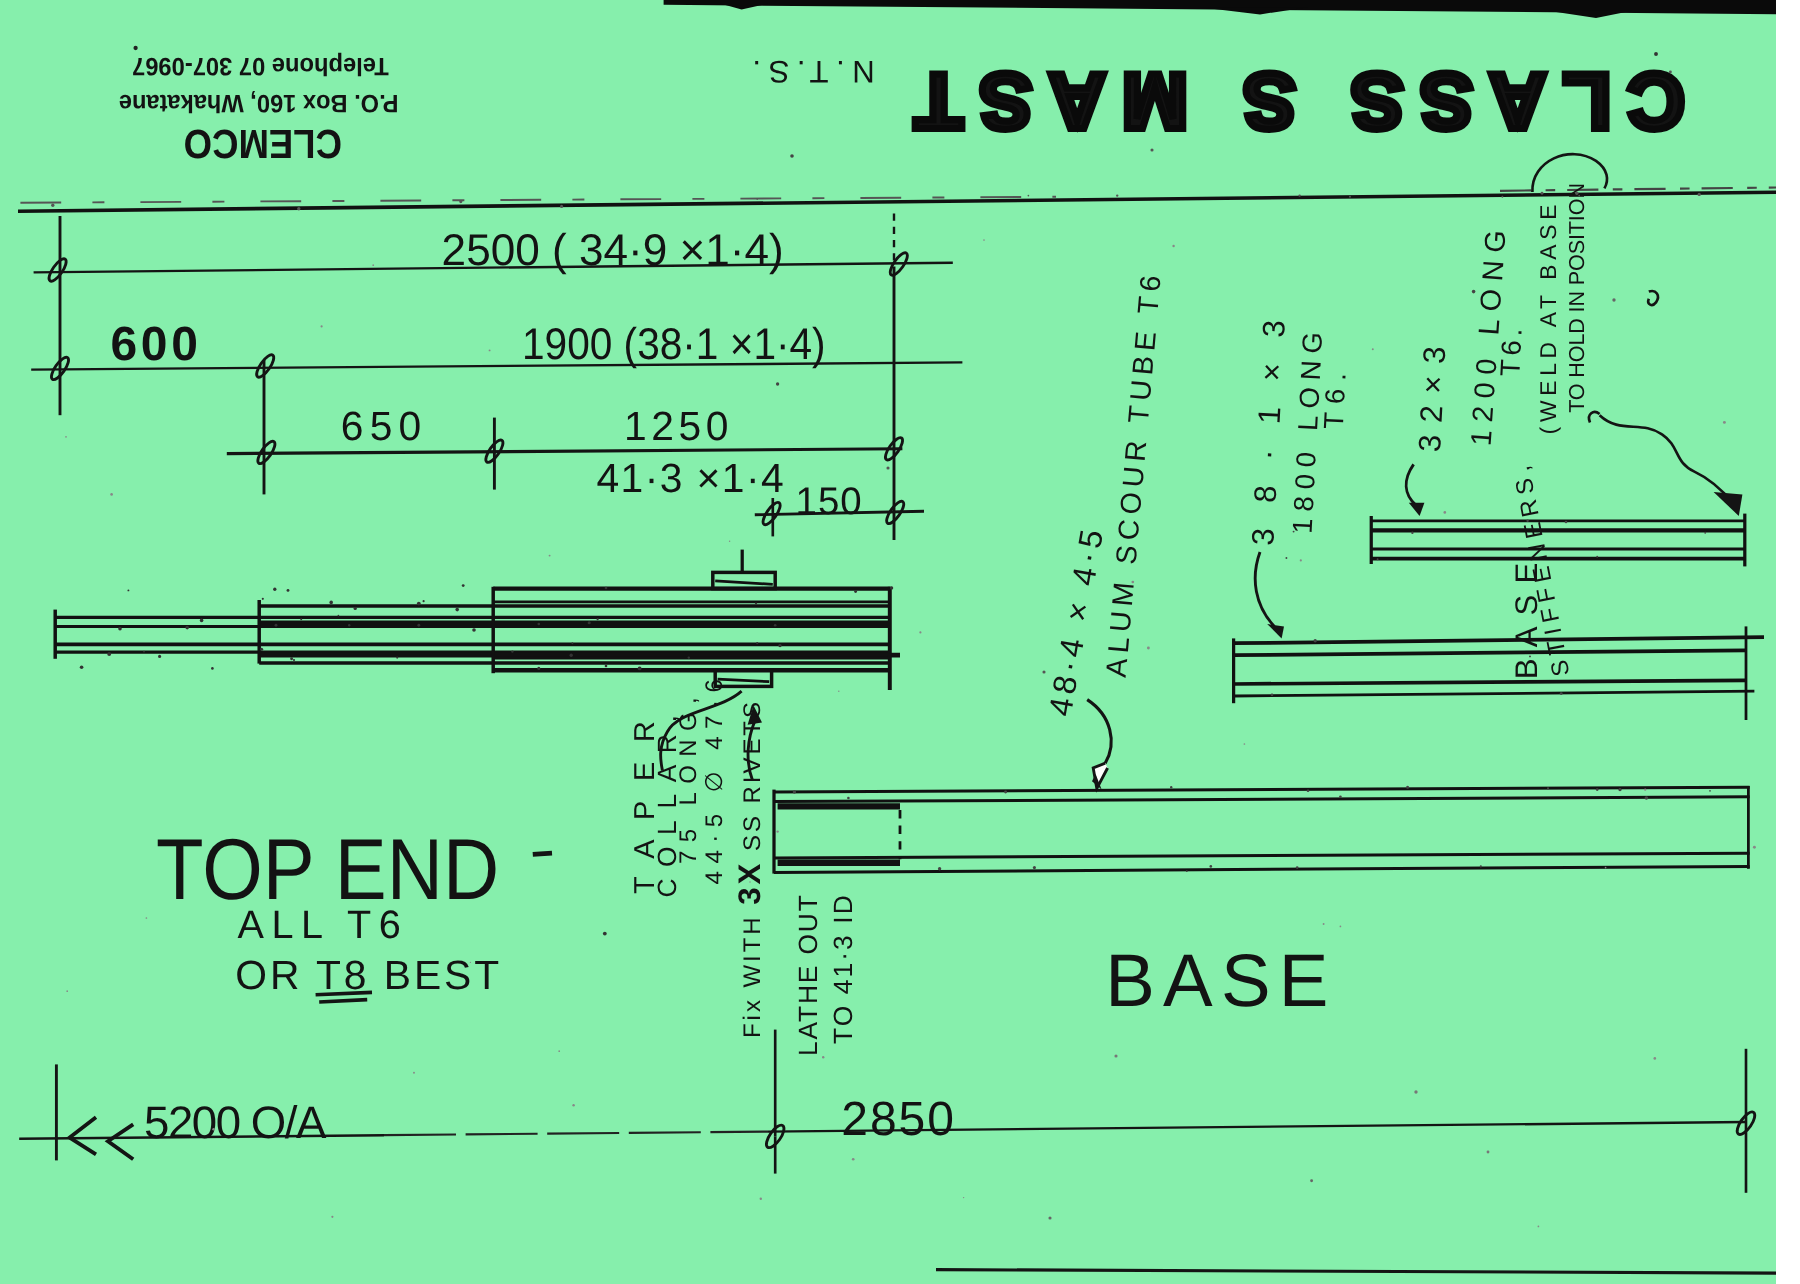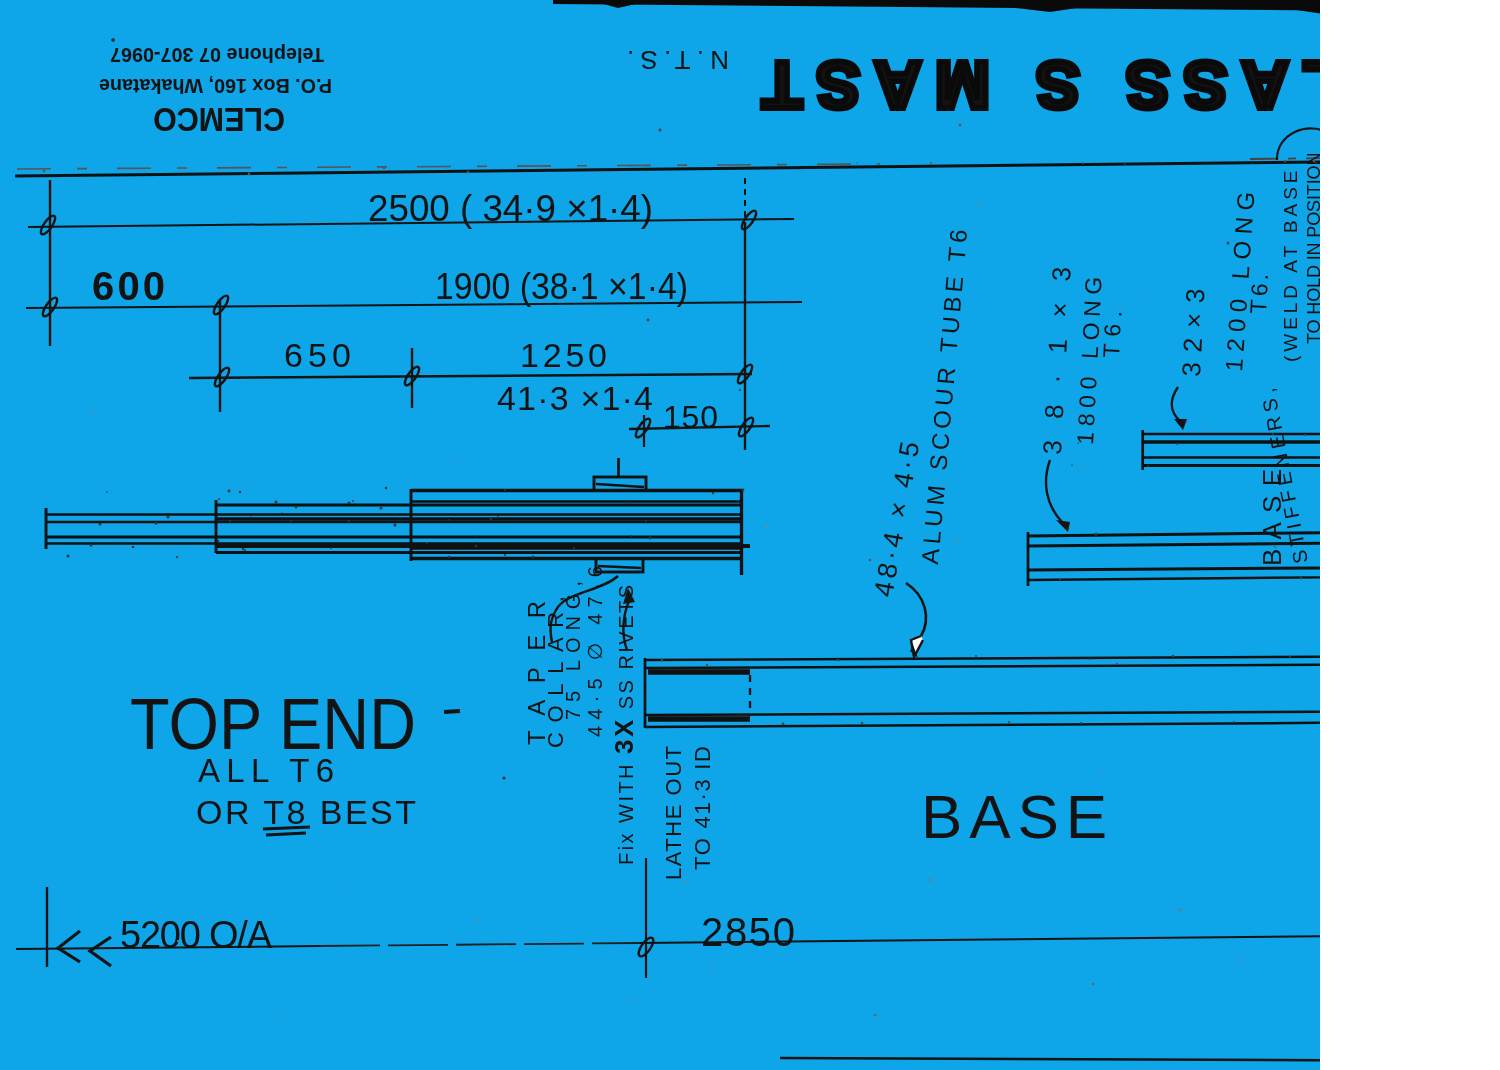--- a/index.html
+++ b/index.html
@@ -1,16 +1,16 @@
 <!DOCTYPE html>
 <html><head>
 <meta charset="utf-8">
 <style>
   html,body{margin:0;padding:0;background:#fff;}
-  #page{width:1320px;height:1070px;position:relative;background:#0ea5e9;overflow:hidden;}
+  #page{width:1480px;height:1070px;position:relative;background:#86efac;overflow:hidden;}
   svg{position:absolute;top:0;left:0;}
   text{font-family:"Liberation Sans", sans-serif;fill:#131313;}
 </style>
 </head>
 <body>
 <div id="page">
 <svg width="1500" height="1070" viewBox="0 0 1500 1070">
 
   <polygon points="553,0 1500,0 1500,12 553,4" fill="#0a0a0a"></polygon>
   <polygon points="600,3 640,3 618,8" fill="#0a0a0a"></polygon>

